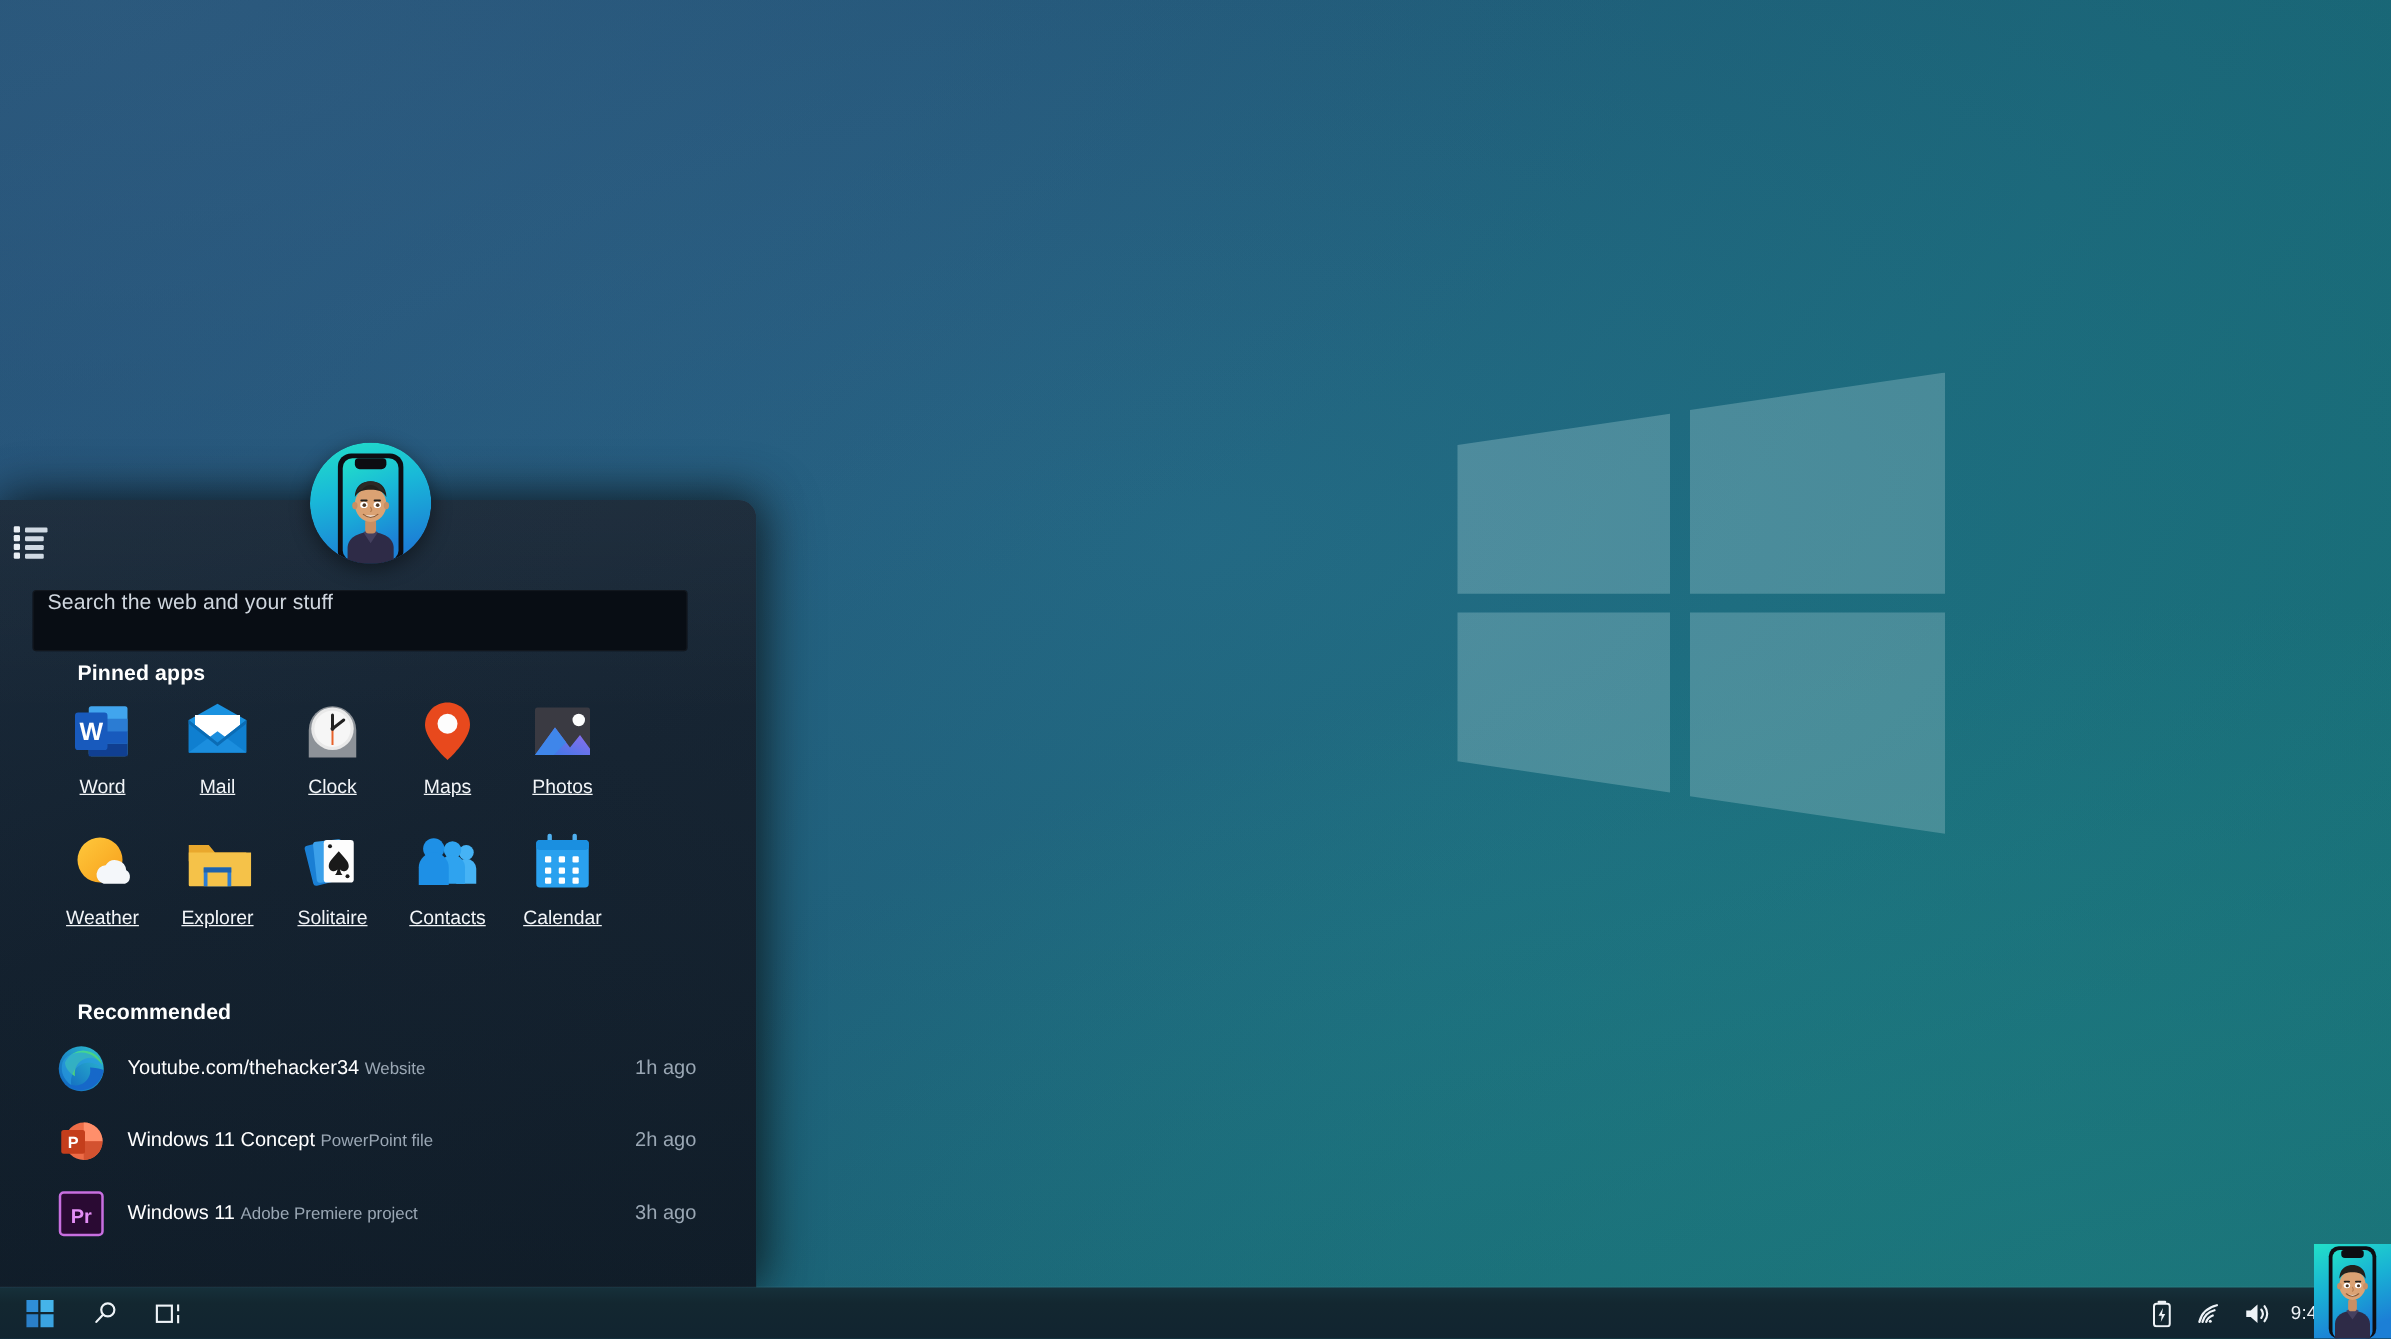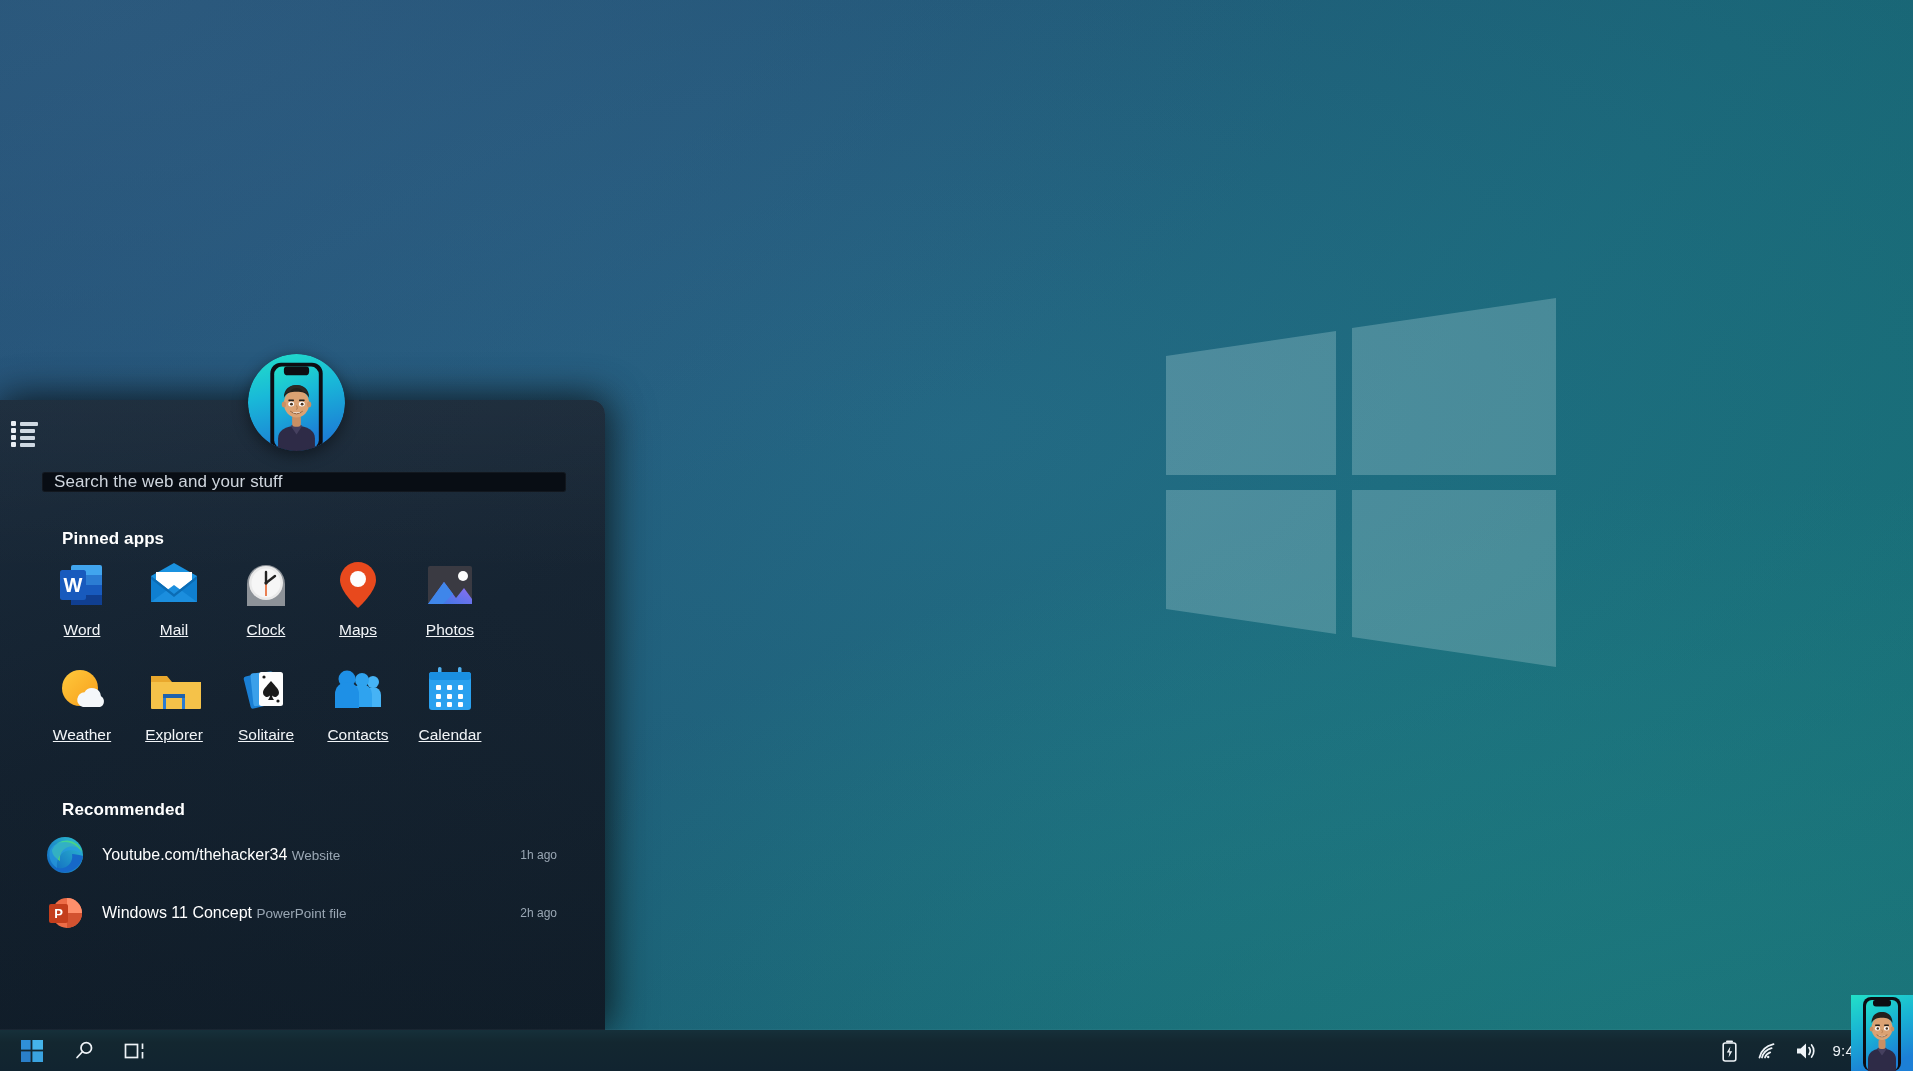--- a/index.html
+++ b/index.html
@@ -67,22 +67,22 @@
   #avatar {
     position:absolute; left:248px; top:354px;
     width:97px; height:97px; border-radius:50%;
     overflow:hidden; z-index:20;
     box-shadow:0 4px 16px rgba(0,0,0,.45);
   }
   #avatar svg{ width:100%; height:100%; display:block; }
 
   
   #search-box {
-    position:absolute; left:42px; top:472px;
-    width:524px; height:20px;
+    position:absolute; left:26px; top:472px;
+    width:524px; height:49px;
     background:#080d14;
     border-radius:3px;
     display:flex; align-items:flex-start;
     padding:0 12px;
     box-shadow:inset 0 0 0 1px rgba(255,255,255,.045);
     z-index:6;
   }
   #search-placeholder{
     color:#cfd6de; font-size:17px; letter-spacing:.1px;
   }
@@ -135,21 +135,21 @@
   .rec-text{ flex:1 1 auto; margin-left:18px; min-width:0; }
   .rec-title{
     color:#fff; font-size:16px; line-height:1.25;
     white-space:nowrap; overflow:hidden; text-overflow:ellipsis;
   }
   .rec-sub{
     color:#9aa7b4; font-size:13.5px; margin-top:2px;
     white-space:nowrap; overflow:hidden; text-overflow:ellipsis;
   }
   .rec-time{
-    color:#9aa7b4; font-size:12px; flex:0 0 auto;
+    color:#9aa7b4; font-size:16px; flex:0 0 auto;
     margin-left:12px; white-space:nowrap;
   }
 
   
   #taskbar{
     position:absolute; left:0; bottom:0;
     width:1913px; height:41px;
     background:linear-gradient(180deg,#16303a 0%, #132730 30%, #112430 100%);
     box-shadow:0 -1px 0 rgba(255,255,255,.04);
     display:flex; align-items:center;
@@ -476,20 +476,33 @@
           <text x="12.5" y="24" font-family="Liberation Sans, sans-serif" font-size="13" font-weight="bold" fill="#fff" text-anchor="middle">P</text>
         </svg>
       </span>
       <span class="rec-text">
         <span class="rec-title">Windows 11 Concept</span>
         <span class="rec-sub">PowerPoint file</span>
       </span>
       <span class="rec-time">2h ago</span>
     </div>
 
+    <div class="rec-item">
+      <span class="rec-icon">
+        <svg viewBox="0 0 38 38" xmlns="http://www.w3.org/2000/svg">
+          <rect x="2" y="2" width="34" height="34" rx="3" fill="#2a0a33" stroke="#c86fe0" stroke-width="2"></rect>
+          <text x="19" y="26" font-family="Liberation Sans, sans-serif" font-size="16" font-weight="bold" fill="#e38ef5" text-anchor="middle">Pr</text>
+        </svg>
+      </span>
+      <span class="rec-text">
+        <span class="rec-title">Windows 11</span>
+        <span class="rec-sub">Adobe Premiere project</span>
+      </span>
+      <span class="rec-time">3h ago</span>
+    </div>
   </div>
 
   <div id="taskbar">
 
     <div id="taskbar-left">
       <div class="tb-btn">
         <span>
           <svg width="22" height="22" viewBox="0 0 22 22" xmlns="http://www.w3.org/2000/svg">
             <rect x="0" y="0" width="9.6" height="9.6" fill="#2f8fd8"></rect>
             <rect x="11.4" y="0" width="10.6" height="9.6" fill="#45b4ea"></rect>

